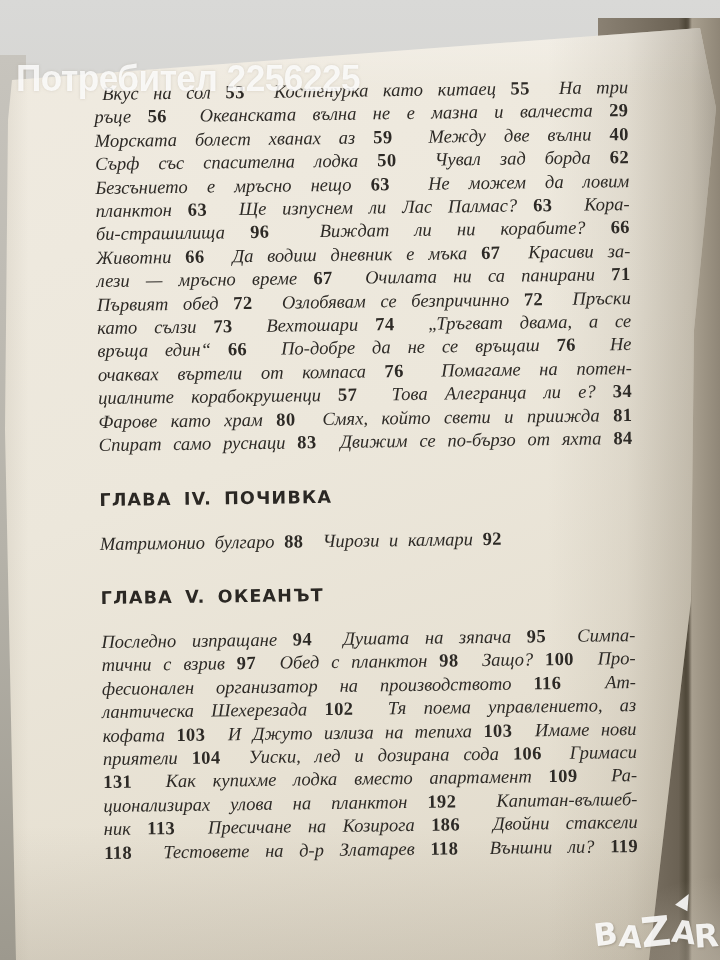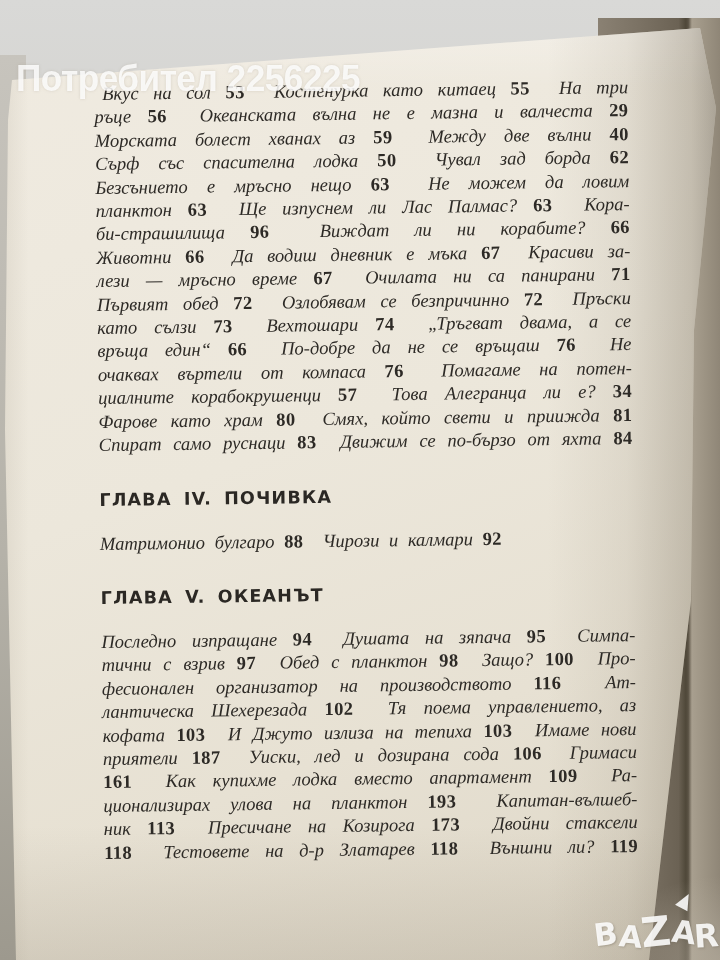--- a/index.html
+++ b/index.html
@@ -112,24 +112,24 @@
         <div class="line just">Фарове като храм <span class="num">80</span>  Смях, който свети и приижда <span class="num">81</span></div>
         <div class="line just">Спират само руснаци <span class="num">83</span>  Движим се по-бързо от яхта <span class="num">84</span></div>
         <div class="heading">ГЛАВА IV. ПОЧИВКА</div>
         <div class="line loose">Матримонио булгаро <span class="num">88</span>  Чирози и калмари <span class="num">92</span></div>
         <div class="heading">ГЛАВА V. ОКЕАНЪТ</div>
         <div class="line just">Последно изпращане <span class="num">94</span>  Душата на зяпача <span class="num">95</span>  Симпа-</div>
         <div class="line just">тични с взрив <span class="num">97</span>  Обед с планктон <span class="num">98</span>  Защо? <span class="num">100</span>  Про-</div>
         <div class="line just">фесионален организатор на производството <span class="num">116</span>  Ат-</div>
         <div class="line just">лантическа Шехерезада <span class="num">102</span>  Тя поема управлението, аз</div>
         <div class="line just">кофата <span class="num">103</span>  И Джуто излиза на тепиха <span class="num">103</span>  Имаме нови</div>
-        <div class="line just">приятели <span class="num">187</span>  Уиски, лед и дозирана сода <span class="num">106</span>  Гримаси</div>
-        <div class="line just"><span class="num">161</span>  Как купихме лодка вместо апартамент <span class="num">109</span>  Ра-</div>
-        <div class="line just">ционализирах улова на планктон <span class="num">193</span>  Капитан-вълшеб-</div>
-        <div class="line just">ник <span class="num">113</span>  Пресичане на Козирога <span class="num">173</span>  Двойни стаксели</div>
+        <div class="line just">приятели <span class="num">104</span>  Уиски, лед и дозирана сода <span class="num">106</span>  Гримаси</div>
+        <div class="line just"><span class="num">131</span>  Как купихме лодка вместо апартамент <span class="num">109</span>  Ра-</div>
+        <div class="line just">ционализирах улова на планктон <span class="num">192</span>  Капитан-вълшеб-</div>
+        <div class="line just">ник <span class="num">113</span>  Пресичане на Козирога <span class="num">186</span>  Двойни стаксели</div>
         <div class="line just"><span class="num">118</span>  Тестовете на д-р Златарев <span class="num">118</span>  Външни ли? <span class="num">119</span></div>
       </div>
   </div>
 
   <div class="wm-user">Потребител 2256225</div>
 
   <div class="wm-logo">
     <span class="lb l0">B</span>
     <span class="lb l1">A</span>
     <span class="lb l2">Z</span>

